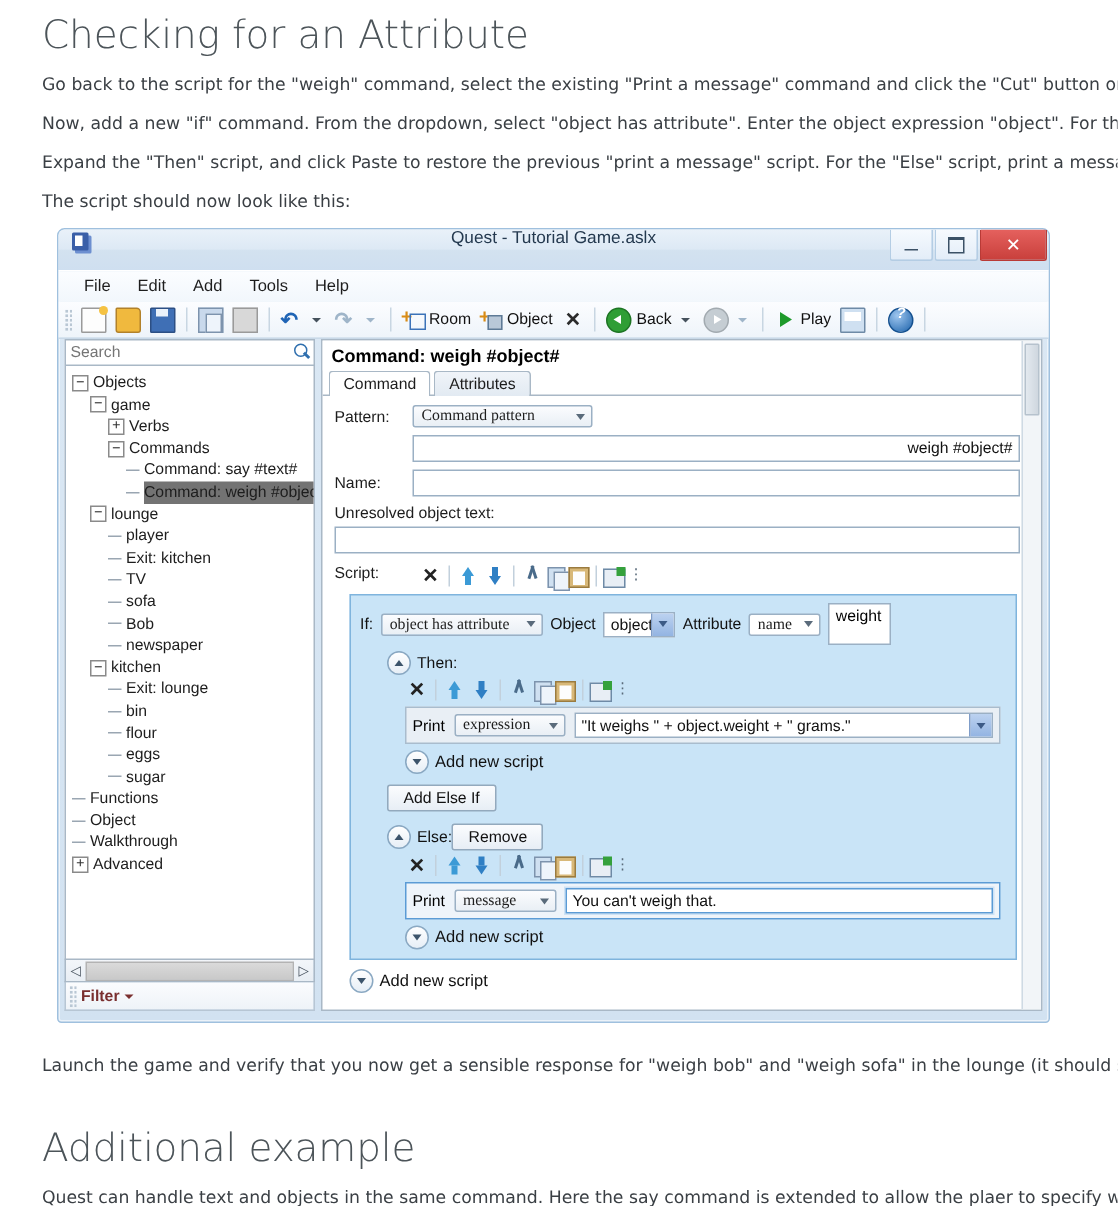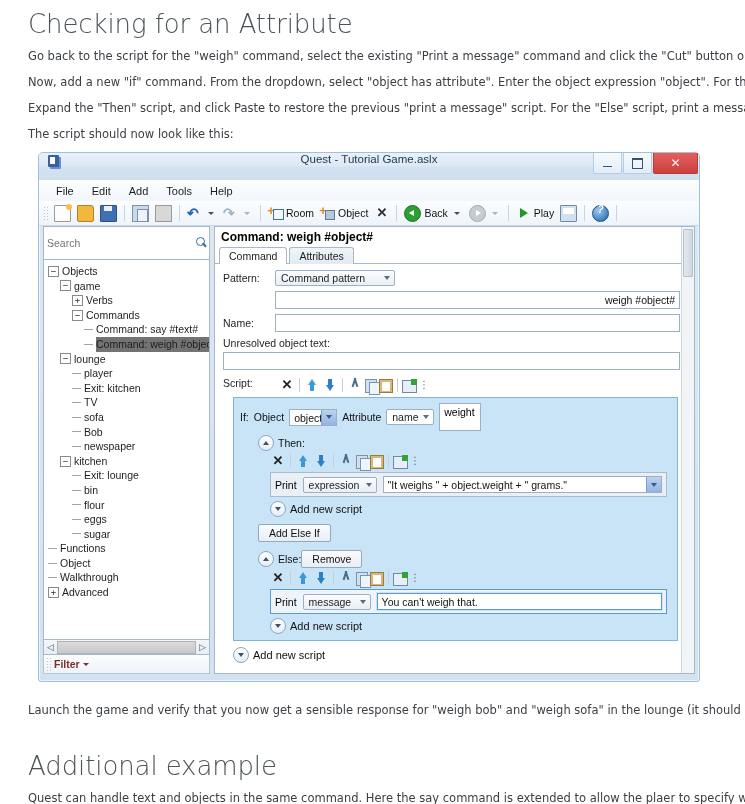--- a/index.html
+++ b/index.html
@@ -137,21 +137,21 @@
   .ic-mon:after{content:"";position:absolute;left:2px;top:2px;right:2px;height:6px;background:#fff;}
   .ic-help { border-radius:50%; background:radial-gradient(circle at 35% 30%, #9ec6ef, #1d63ab); border:1px solid #14508f;}
   .ic-help:after{content:"?";position:absolute;left:0;right:0;top:-2px;text-align:center;color:#fff;font-size:10px;font-weight:bold;}
   .caret { border-top:3px solid #45515c; border-left:3px solid transparent; border-right:3px solid transparent; width:0;height:0; margin:0 3px;}
 
   
   .appbody { display: flex; height: 452px; padding: 0 4px 4px 4px; box-sizing: border-box; }
 
   .leftpane { width: 167px; display: flex; flex-direction: column; }
   .searchrow {
-    height: 34px; display: flex; align-items: center;
+    height: 18px; display: flex; align-items: center;
     background: #fff; border: 1px solid #a9b8c6; box-sizing: border-box;
   }
   .searchrow input {
     flex: 1; border: none; outline: none; font-size: 10.5px; color: #5a5a5a;
     padding-left: 3px; font-family: "Liberation Sans", sans-serif; background: transparent;
   }
   .search-ic {
     width: 16px; height: 16px; position: relative;
   }
   .search-ic:before{content:"";position:absolute;left:3px;top:2px;width:7px;height:7px;border:1.6px solid #2f6fae;border-radius:50%;}
@@ -210,21 +210,21 @@
   }
   .tab.active { background:#fff; z-index:2; }
   .tab.active:after{content:"";position:absolute;left:0;right:0;bottom:-1px;height:2px;background:#fff;}
 
   .formarea { flex:1; padding: 6px 14px 0 8px; overflow:hidden; position:relative; }
   .frow { display:flex; align-items:center; margin-bottom: 5px; }
   .flab { font-size:10.5px; color:#1d1d1d; width:52px; flex:none; }
   .flab-wide { font-size:10.5px; color:#1d1d1d; margin: 2px 0 2px 0; }
 
   select.win, .fakesel {
-    font-size:10.5px; font-family:Liberation Sans, sans-serif;
+    font-size:10.5px; font-family:Liberation Serif, serif;
     background: linear-gradient(to bottom,#fbfcfe,#e9eff5);
     border:1px solid #9bb0c4; border-radius:2px; color:#1d1d1d;
     padding: 1px 16px 1px 5px; position:relative; display:inline-block;
     box-sizing:border-box;
   }
   .fakesel .ar {
     position:absolute; right:4px; top:50%; margin-top:-2px;
     border-top:4px solid #5a6b7b; border-left:3.5px solid transparent; border-right:3.5px solid transparent;
   }
   .fakesel.plain { background:#fff; border:1px solid #9bb0c4; }
@@ -631,20 +631,24 @@
               <span class="vsep"></span>
               <span class="stool st-ins"></span>
               <span class="st-more">⋮</span>
             </div>
           </div>
 
           <div class="scriptbox" style="margin-left:10px;margin-right:2px;">
 
             <div class="ifrow">
               <span class="lbl">If:</span>
+              <span class="fakesel" style="width:108px;">
+                <span>object has attribute</span>
+                <i class="ar"></i>
+              </span>
               <span class="lbl">Object</span>
               <span class="exprfield" style="width:48px;flex:none;">
                 <span class="v">object</span>
                 <span class="bluebtn"></span>
               </span>
               <span class="lbl">Attribute</span>
               <span class="fakesel plain" style="width:48px;">
                 <span>name</span>
                 <i class="ar"></i>
               </span>

